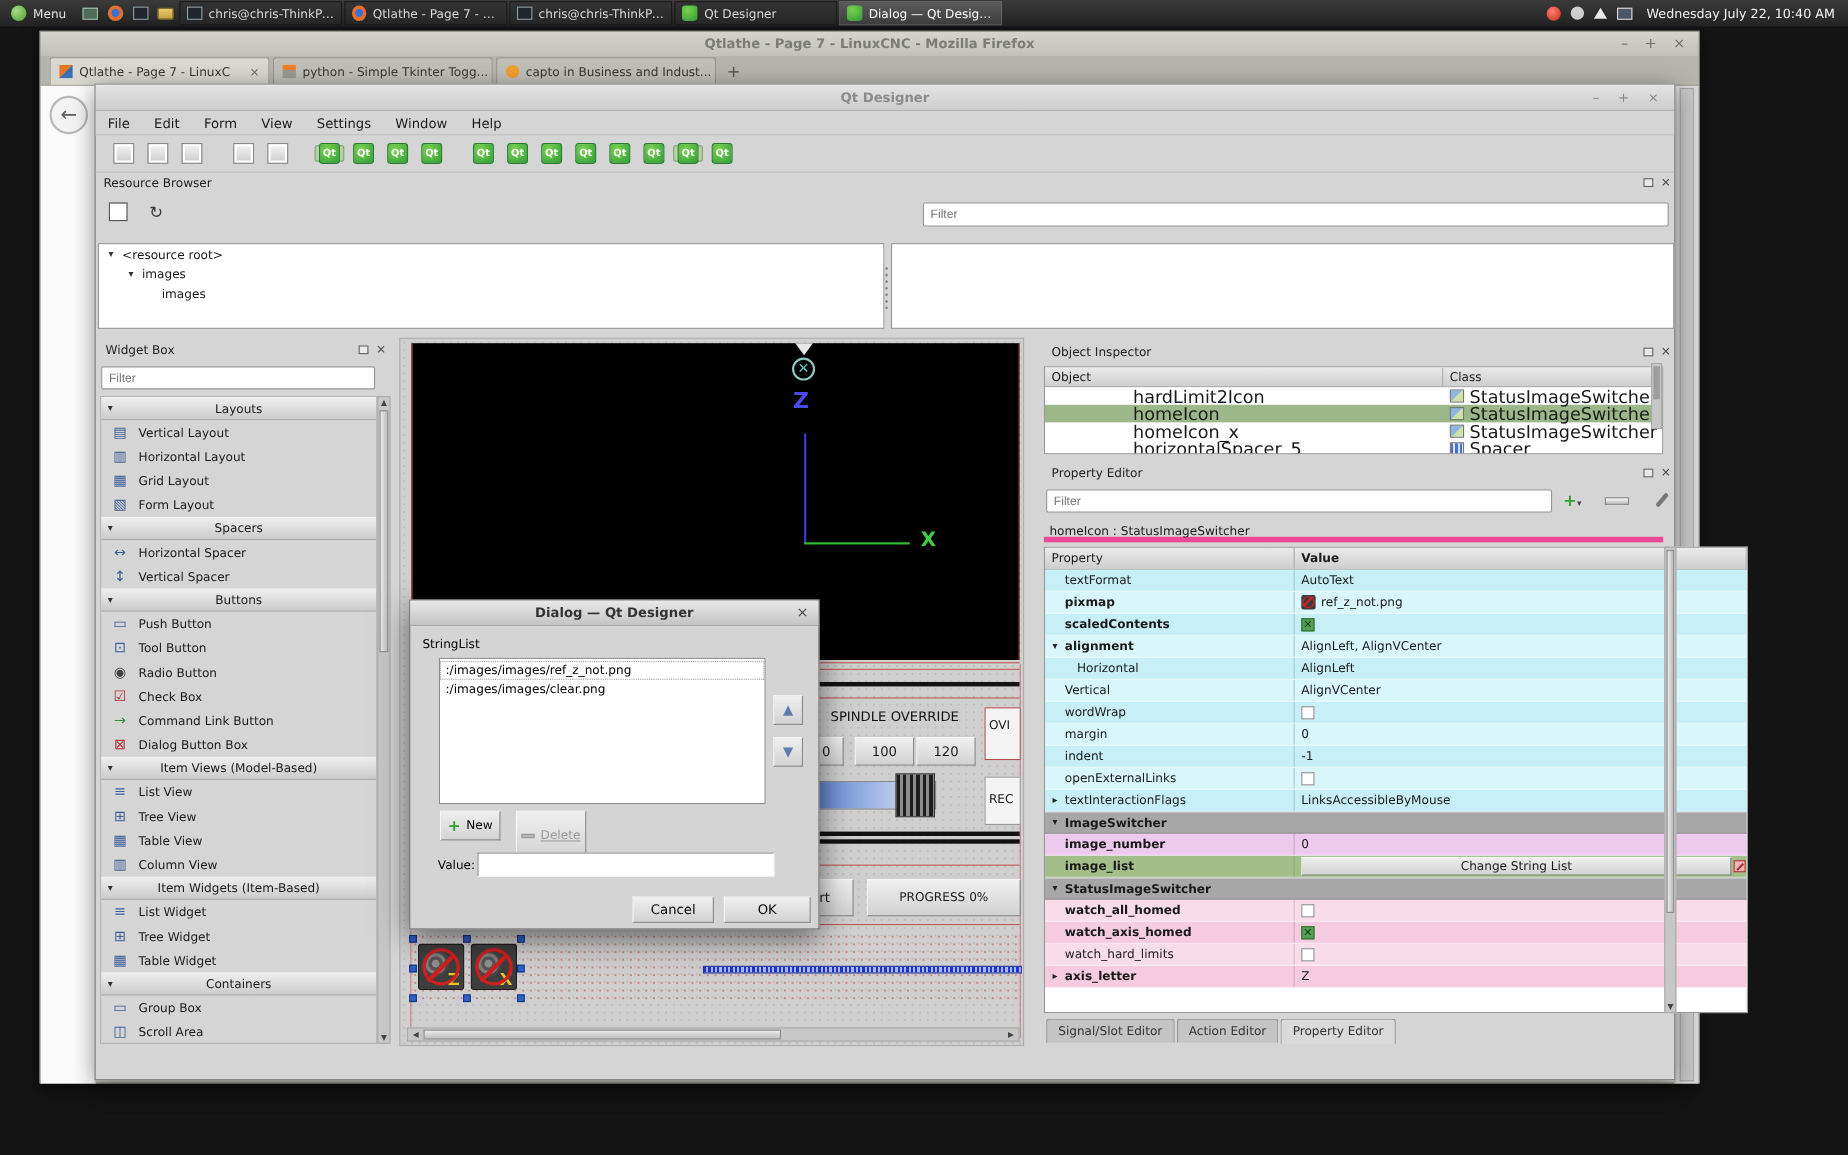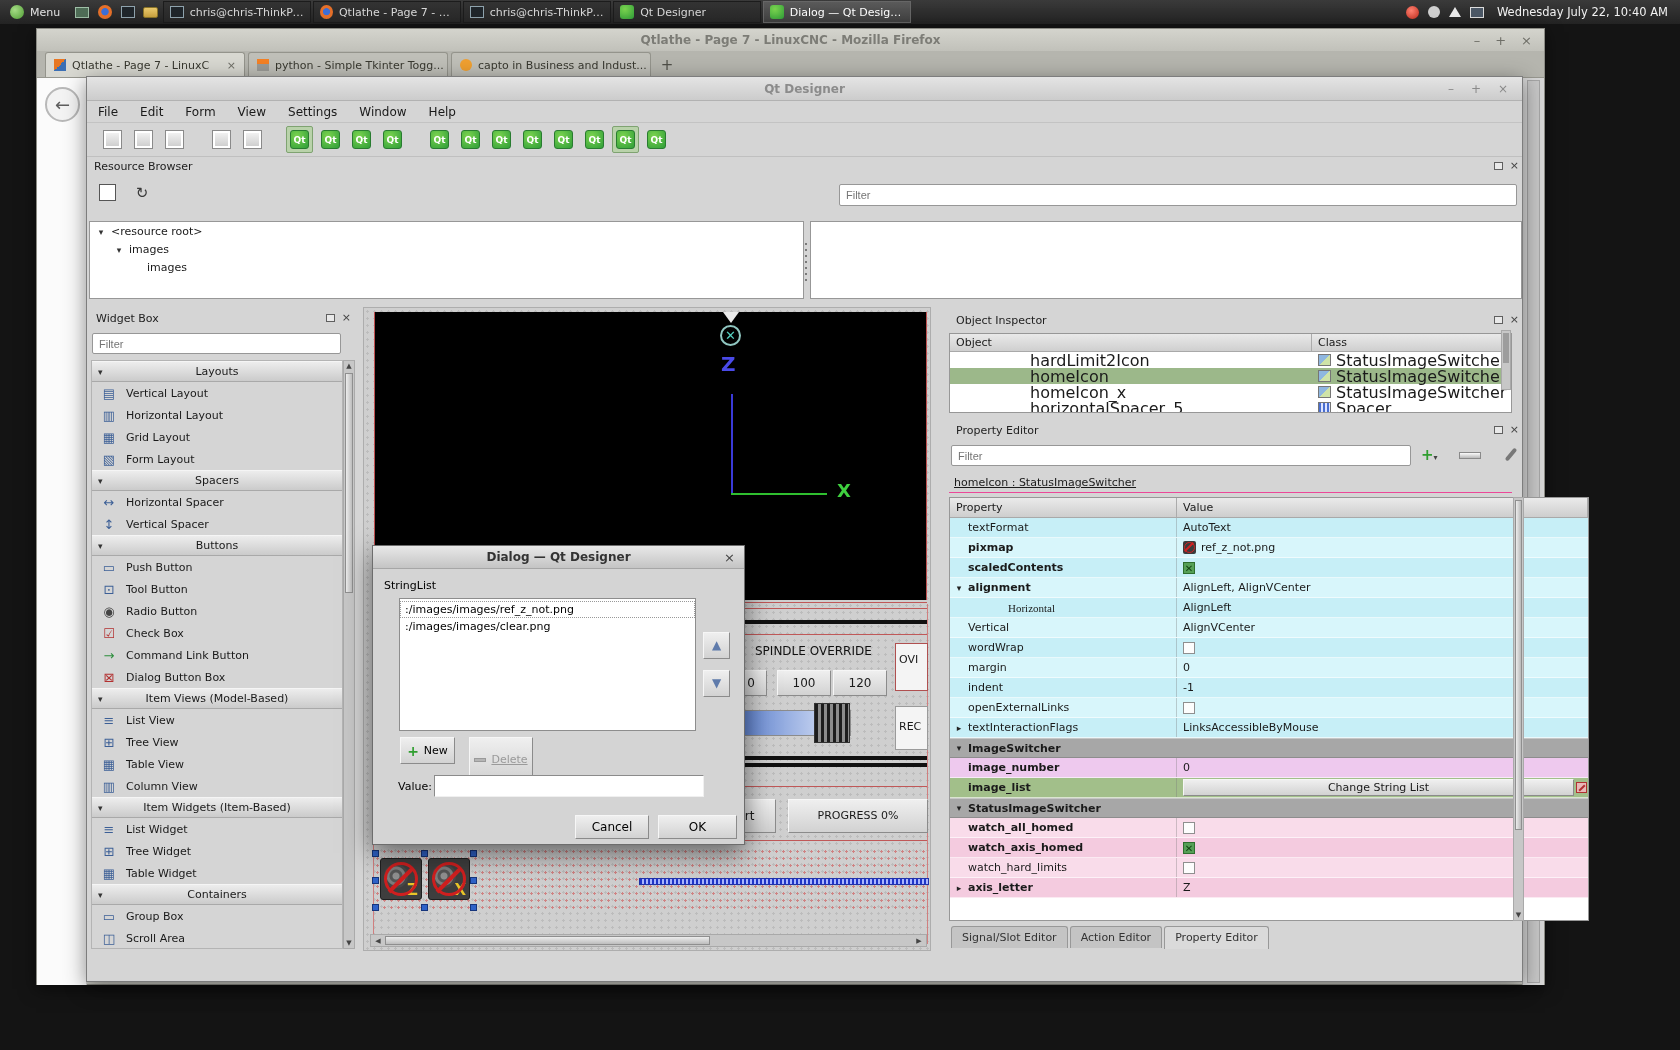--- a/index.html
+++ b/index.html
@@ -58,21 +58,21 @@
   #qt { position:absolute; left:86px; top:76px; width:1437px; height:906px; background:#d5d5d5;
     border:1px solid #7d7d7d; box-shadow:0 5px 20px rgba(0,0,0,.45); font-size:11px; color:#1a1a1a; }
   #qt-title { height:24px; background:linear-gradient(#e4e4e4,#cccccc); border-bottom:1px solid #b2b2b2;
     text-align:center; line-height:24px; color:#8b8b8b; font-weight:bold; font-size:12px; }
   #qt-controls { position:absolute; right:14px; top:0; height:24px; display:flex; gap:17px; align-items:center; color:#8a8a8a; font-size:12px; }
   #qt-menubar { position:absolute; left:0; top:24px; width:100%; height:22px; display:flex; align-items:center;
     background:#d5d5d5; border-bottom:1px solid #c3c3c3; font-size:12px; }
   .menu-item { padding:0 11px; }
   #qt-toolbar { position:absolute; left:0; top:46px; width:100%; height:34px; display:flex; align-items:center;
     padding-left:12px; border-bottom:1px solid #c0c0c0; }
-  .tool-btn { width:27px; height:27px; display:flex; align-items:center; justify-content:center; border:1px solid transparent; border-radius:2px; margin-right:4px; }
+  .tool-btn { width:27px; height:15px; display:flex; align-items:center; justify-content:center; border:1px solid transparent; border-radius:2px; margin-right:4px; }
   .tool-btn.pressed { background:#b9d2aa; border-color:#7fa371; }
   .tool-sep { width:16px; }
   .qt-badge { width:19px; height:19px; border-radius:3px; background:radial-gradient(circle at 35% 30%,#7bd34f,#2f9e38);
     color:#fff; font-size:9px; font-weight:bold; display:flex; align-items:center; justify-content:center; border:1px solid #297c30; }
   .gray-glyph { width:19px; height:19px; border:1px solid #8a8a8a; background:linear-gradient(#f6f6f6,#cacaca); box-shadow:inset 0 0 0 2px #ffffff; }
 
   .dock-title { position:absolute; left:0; top:0; width:100%; height:20px; line-height:20px; padding-left:7px; font-size:11px; color:#222; }
   .dk-btns { position:absolute; right:5px; top:4px; display:flex; gap:7px; align-items:center; }
   .dk-float { width:9px; height:8px; border:1px solid #5f5f5f; background:#e9e9e9; }
   .dk-close { font-size:11px; line-height:10px; color:#444; }
@@ -169,21 +169,21 @@
 
   
   #pe { position:absolute; left:862px; top:344px; width:575px; height:528px; }
   #pe-filter { position:absolute; left:2px; top:24px; width:460px; height:21px; }
   #pe-plus { position:absolute; left:472px; top:24px; width:30px; height:21px; color:#2f9e2f; font-weight:bold; font-size:15px; line-height:20px; }
   #pe-plus span.caret { font-size:8px; color:#444; }
   #pe-minus { position:absolute; left:510px; top:31px; width:22px; height:7px; background:linear-gradient(#fbfbfb,#b9b9b9); border:1px solid #8a8a8a; }
   #pe-wrench { position:absolute; left:552px; top:25px; width:18px; height:18px; }
   #pe-wrench::before { content:""; position:absolute; left:8px; top:1px; width:4px; height:15px; background:#787878; transform:rotate(40deg); border-radius:2px; }
   #pe-context { position:absolute; left:0; top:52px; width:563px; height:20px; line-height:20px; padding-left:5px;
-    background:#d5d5d5; border-bottom:1px solid #ec4899; font-size:11px;text-decoration:underline; }
+    background:#d5d5d5; border-bottom:5px solid #ec4899; font-size:11px; }
   #pe-table { position:absolute; left:0; top:76px; width:640px; height:424px; background:#fff; border:1px solid #979797; overflow:hidden; }
   .pe-hrow { display:flex; height:20px; background:linear-gradient(#eaeaea,#cecece); border-bottom:1px solid #a9a9a9; font-size:11px; }
   .pe-hcell { padding-left:6px; line-height:19px; border-right:1px solid #ababab; }
   .pe-row { display:flex; height:20px; font-size:11px; border-bottom:1px solid rgba(255,255,255,.6); }
   .pe-prop { width:227px; display:flex; align-items:center; gap:4px; padding-left:4px; border-right:1px solid rgba(120,120,120,.35); overflow:hidden; white-space:nowrap; }
   .pe-val { flex:1; display:flex; align-items:center; gap:5px; padding-left:6px; overflow:hidden; white-space:nowrap; position:relative; }
   .pe-exp { width:10px; font-size:9px; color:#222; text-align:center; flex:0 0 auto; }
   .pe-row.group { background:#a7a7a7; font-weight:bold; border-bottom:1px solid #8d8d8d; border-top:1px solid #c6c6c6; }
   .pe-row.selected { background:#a2bf8a !important; }
   .pe-row .b { font-weight:bold; }
@@ -659,21 +659,21 @@
         <span class="dk-close">×</span>
       </div>
       <div id="pe-filter"><input class="flt" placeholder="Filter" style=""></div>
       <div id="pe-plus">+<span class="caret">▾</span></div>
       <div id="pe-minus"></div>
       <div id="pe-wrench"></div>
       <div id="pe-context">homeIcon : StatusImageSwitcher</div>
       <div id="pe-table">
         <div class="pe-hrow">
           <div class="pe-hcell" style="width:227px;">Property</div>
-          <div class="pe-hcell" style="flex:1;">Value</div>
+          <div class="pe-hcell" style="flex:1;font-weight:bold;">Value</div>
         </div>
         <div id="pe-rows">
             <div class="pe-row" style="background: rgb(199, 239, 247);">
               <div class="pe-prop">
                 <span class="pe-exp"></span>
                 <span>textFormat</span>
               </div>
               <div class="pe-val">
                 <span>AutoText</span>
               </div>
@@ -700,21 +700,21 @@
             <div class="pe-row" style="background: rgb(216, 246, 251);">
               <div class="pe-prop">
                 <span class="pe-exp">▾</span>
                 <span class="b">alignment</span>
               </div>
               <div class="pe-val">
                 <span>AlignLeft, AlignVCenter</span>
               </div>
             </div>
             <div class="pe-row" style="background: rgb(199, 239, 247);">
-              <div class="pe-prop" style="padding-left: 44px; font-family: Liberation Serif, serif;">
+              <div class="pe-prop" style="padding-left: 15px;">
                 <span class="pe-exp"></span>
                 <span>Horizontal</span>
               </div>
               <div class="pe-val">
                 <span>AlignLeft</span>
               </div>
             </div>
             <div class="pe-row" style="background: rgb(216, 246, 251);">
               <div class="pe-prop" style="">
                 <span class="pe-exp"></span>

